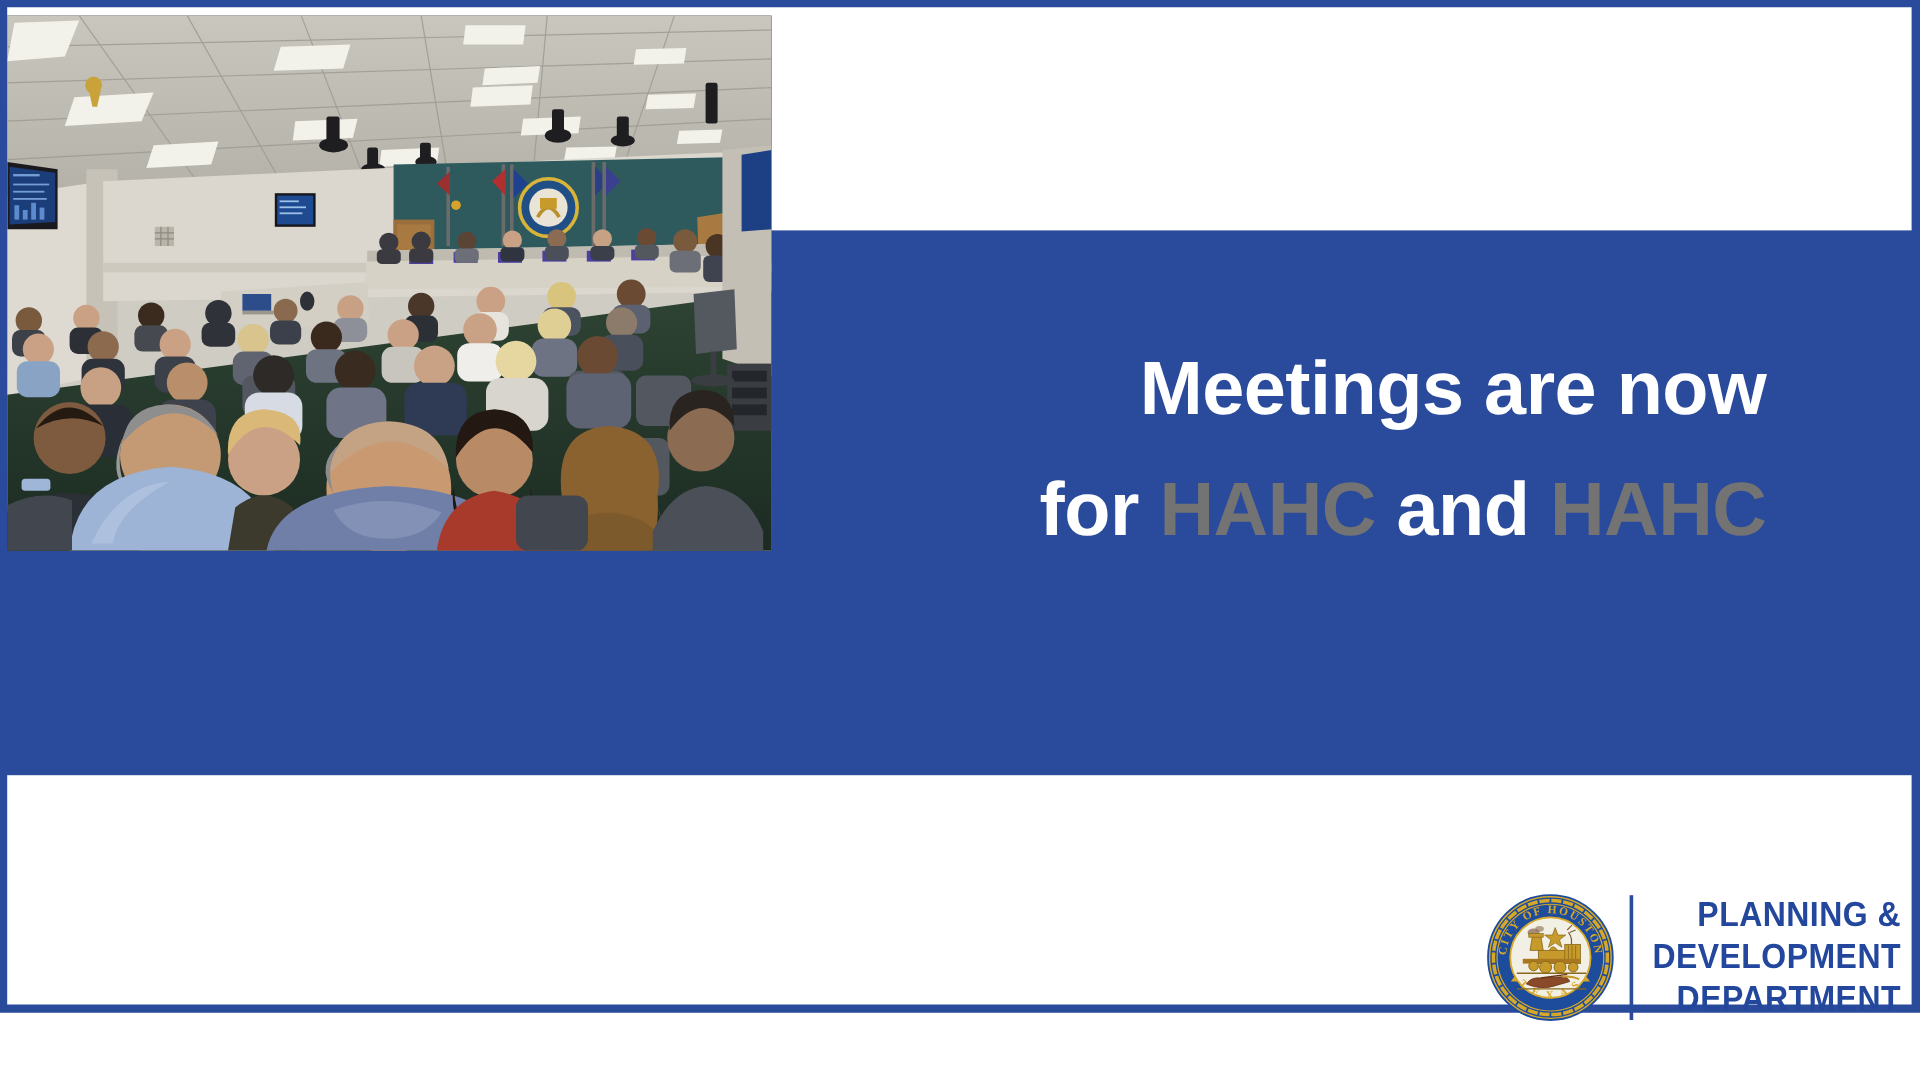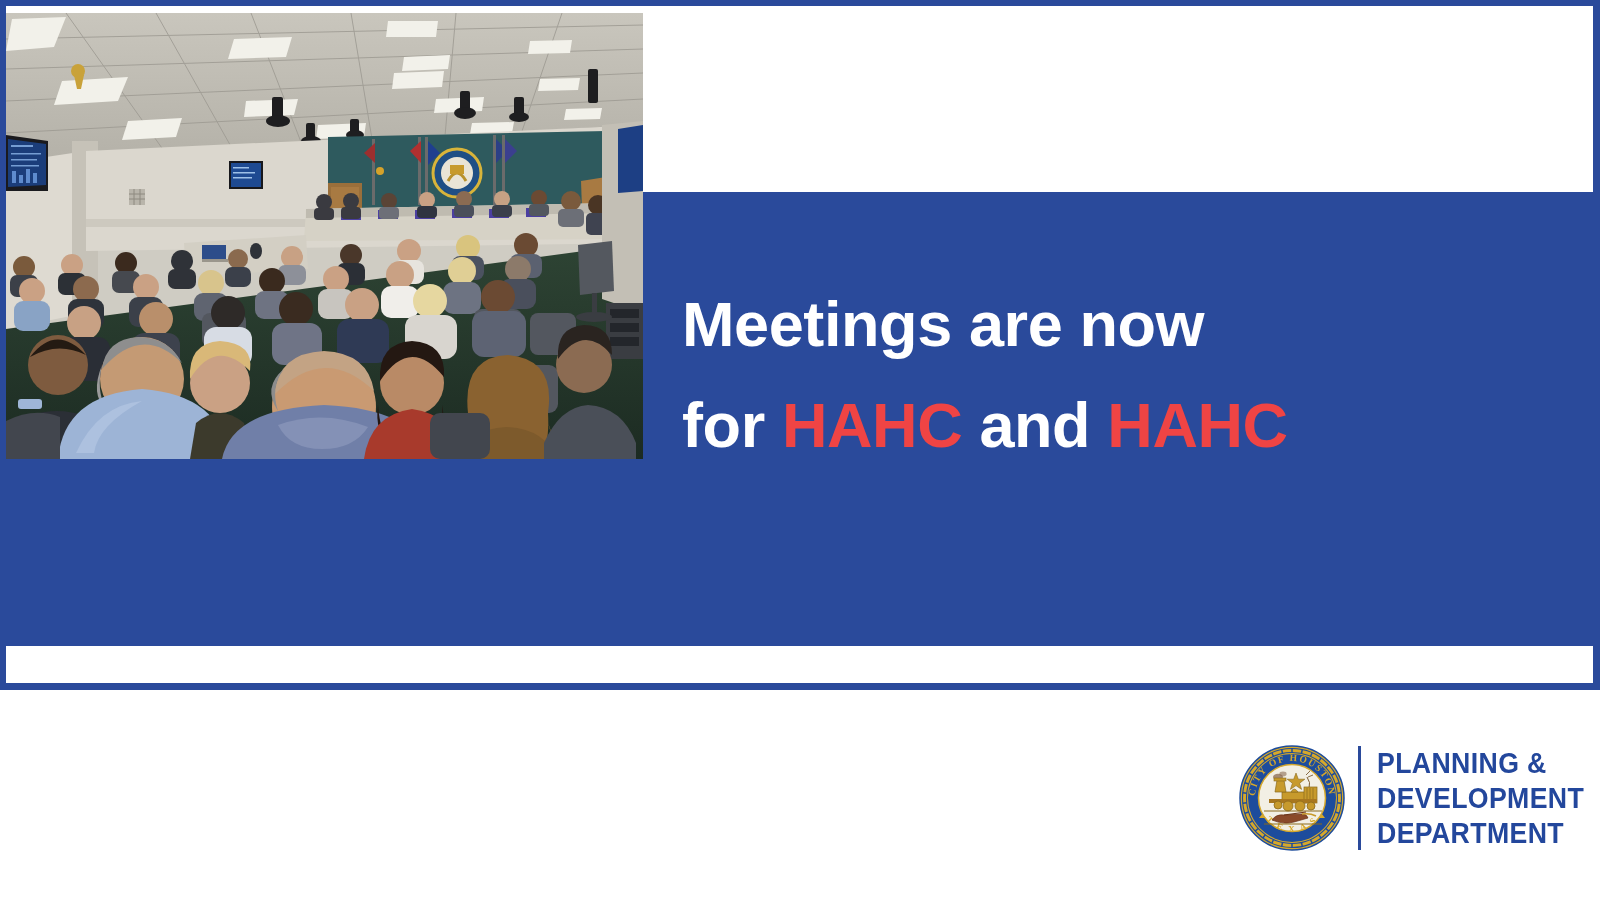--- a/index.html
+++ b/index.html
@@ -7,27 +7,28 @@
   body {
     font-family:"Liberation Sans", sans-serif;
     background:#ffffff;
     overflow:hidden;
   }
 
   
   .slide {
     position:relative;
     width:1600px;
-    height:690px;
+    height:844px;
     background:#ffffff;
     border:6px solid #2a4a9b;
     border-top-width:6px;
     border-bottom-width:7px;
     border-left-width:6px;
     border-right-width:7px;
+    text-align:right;
   }
 
   
   .band {
     position:absolute;
     left:-6px;
     top:186px;
     width:1600px;
     height:454px;
     background:#2a4a9b;
@@ -52,21 +53,21 @@
     top:268px;
     width:790px;
     color:#ffffff;
     font-size:63px;
     line-height:101px;
     font-weight:bold;
     letter-spacing:-0.4px;
     white-space:nowrap;
   }
   .headline .ln { display:block; }
-  .hl-gold { color:#ef4444; }
+  .hl-gold { color:#737373; }
 
   
   .logo-lockup {
     position:absolute;
     left:1232px;
     top:733px;
     width:340px;
     height:118px;
     display:flex;
     align-items:center;

